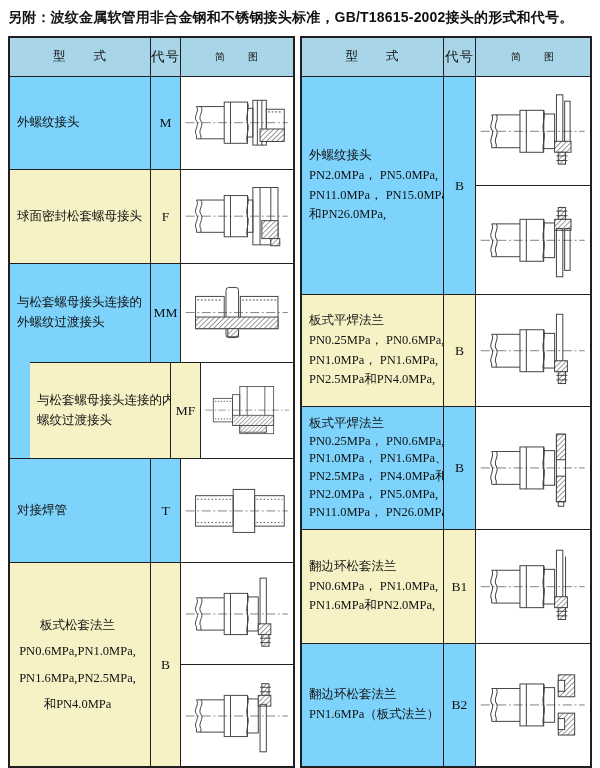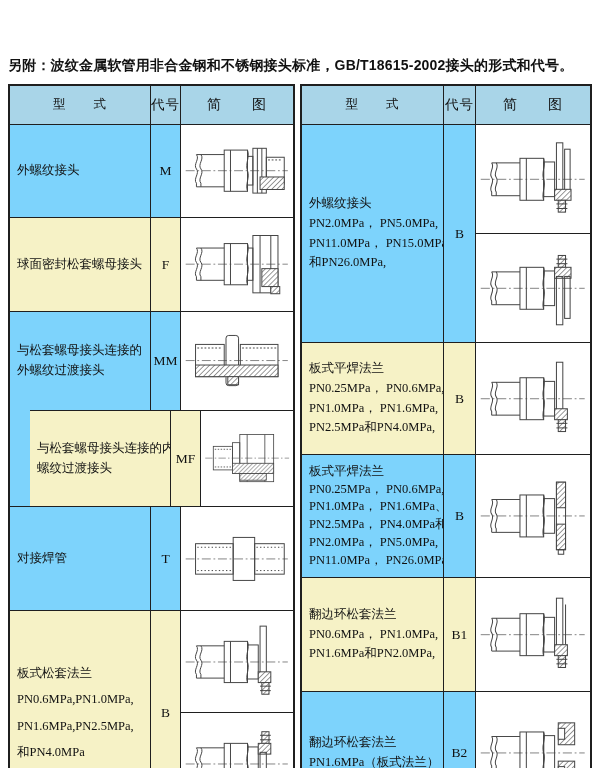--- a/index.html
+++ b/index.html
@@ -9,32 +9,32 @@
     --ink:#111;
   }
   html,body{margin:0;padding:0;}
   body{
     width:600px;height:768px;background:#fff;overflow:hidden;
     font-family:"Liberation Serif","DejaVu Serif",serif;color:var(--ink);
   }
   .title{
     height:26px;padding:9px 8px 1px 8px;
     font-family:"Liberation Sans","DejaVu Sans",sans-serif;
-    font-weight:bold;font-size:14px;letter-spacing:0.2px;white-space:nowrap;margin-top:48px;
+    font-weight:bold;font-size:14px;letter-spacing:0.2px;white-space:nowrap;
   }
   .tables{display:flex;gap:5px;margin:0 8px;}
   .tbl{border:2px solid var(--bd);border-bottom-width:3px;background:#7dd3fc;box-sizing:border-box;}
   .tbl-l{width:287px;}
   .tbl-r{width:292px;}
   .grid-l{display:grid;grid-template-columns:141px 30px 1fr;}
   .grid-r{display:grid;grid-template-columns:142px 32px 1fr;}
   .thead{height:38px;background:var(--hdr);}
   .th{
     display:flex;align-items:center;justify-content:center;
-    font-size:14px;letter-spacing:1px;
+    font-size:10px;letter-spacing:1px;
   }
   .trow{border-top:1.5px solid var(--bd);box-sizing:border-box;}
   .cell{box-sizing:border-box;min-width:0;}
   .c-type{
     border-right:1.5px solid var(--bd);
     display:flex;flex-direction:column;justify-content:center;
     padding:4px 12px 4px 7px;font-size:12.5px;line-height:1.58;overflow:hidden;
   }
   .c-type .tline{white-space:nowrap;}
   .lh-wide{line-height:2.1;}
@@ -188,21 +188,21 @@
                   <line x1="16" y1="32" x2="54" y2="32" stroke="#444" stroke-width="1.1" stroke-dasharray="1.5 2.5"></line>
                   <line x1="16" y1="58" x2="54" y2="58" stroke="#444" stroke-width="1.1" stroke-dasharray="1.5 2.5"></line>
                   <rect x="56" y="21" width="24" height="48" fill="none" stroke="#444" stroke-width="1.1"></rect>
                   <rect x="80" y="28" width="33" height="34" fill="none" stroke="#444" stroke-width="1.1"></rect>
                   <line x1="82" y1="32" x2="111" y2="32" stroke="#444" stroke-width="1.1" stroke-dasharray="1.5 2.5"></line>
                   <line x1="82" y1="58" x2="111" y2="58" stroke="#444" stroke-width="1.1" stroke-dasharray="1.5 2.5"></line>
                 </svg>
               </div>
             </div>
           </div>
-          <div class="trow grid-l" style="height: 204px;">
+          <div class="trow grid-l" style="height: 204px; text-align: center;">
             <div class="cell c-type hl lh-wide">
               <div class="tline">板式松套法兰</div>
               <div class="tline">PN0.6MPa,PN1.0MPa,</div>
               <div class="tline">PN1.6MPa,PN2.5MPa,</div>
               <div class="tline">和PN4.0MPa</div>
             </div>
             <div class="cell c-code hl">B</div>
             <div class="cell c-diag">
               <div class="dsub dsep">
                 <svg viewBox="0 0 120 90" preserveAspectRatio="xMidYMid meet">

